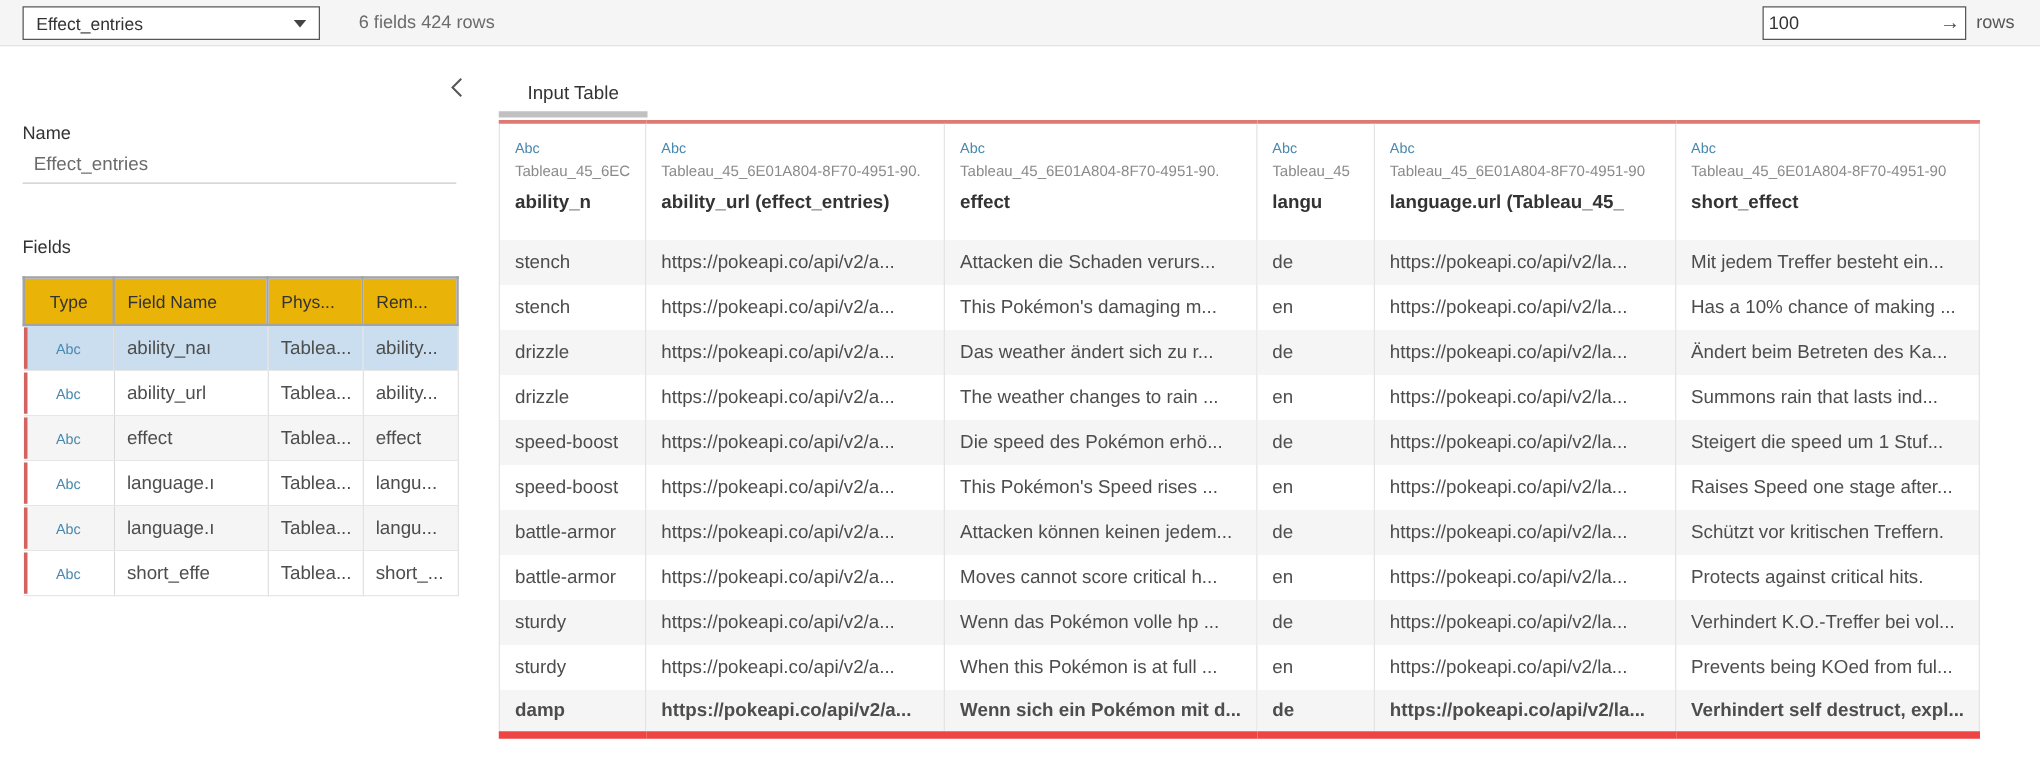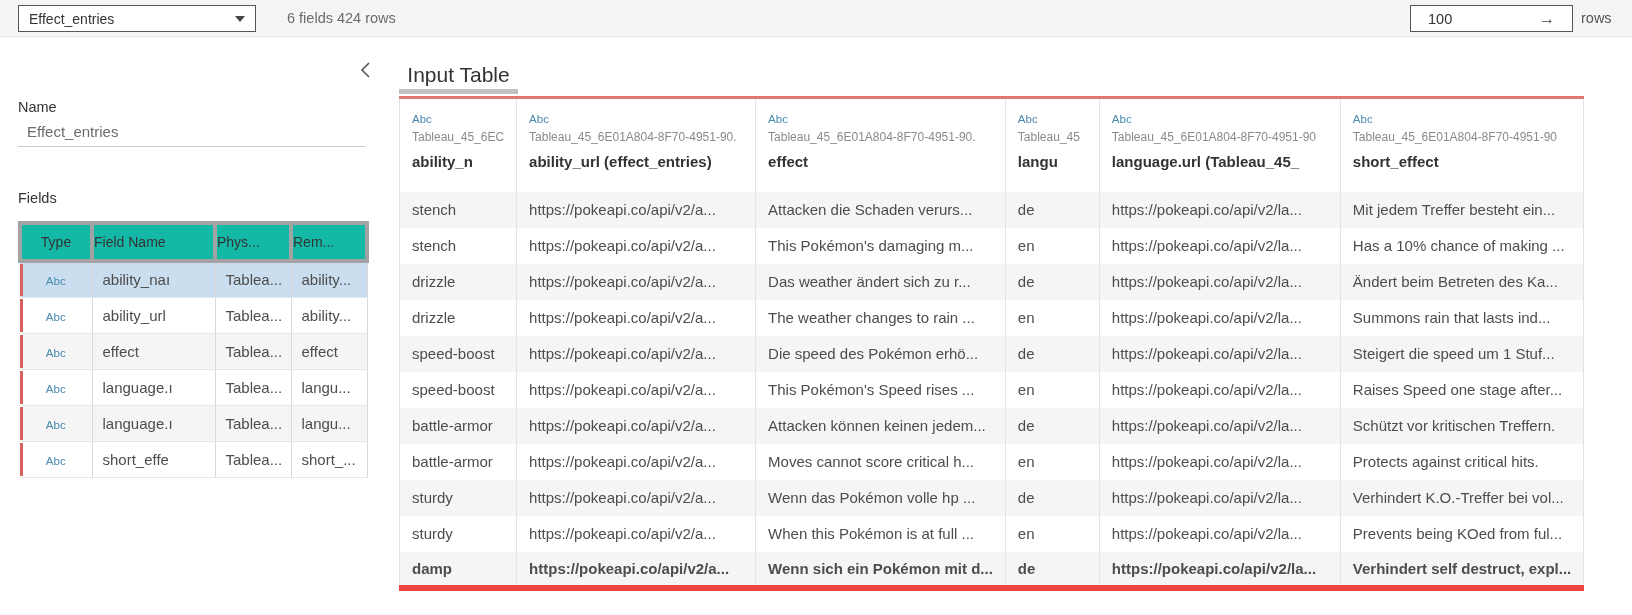--- a/index.html
+++ b/index.html
@@ -21,56 +21,56 @@
   
   .topbar{position:absolute;left:0;top:0;width:1632px;height:37px;
     background:#f5f5f5;border-bottom:1px solid #e3e3e3;}
   .dropdown{position:absolute;left:18px;top:5px;width:238px;height:27px;
     background:#fff;border:1px solid #55565a;display:flex;align-items:center;
     justify-content:space-between;padding:0 10px;font-size:14px;color:#333;cursor:pointer;}
   .caret{width:0;height:0;border-left:5px solid transparent;border-right:5px solid transparent;
     border-top:6px solid #444;}
   .summary{position:absolute;left:287px;top:10px;font-size:14.5px;color:#6b6b6b;}
   .limit-box{position:absolute;left:1410px;top:5px;width:163px;height:27px;background:#fff;
-    border:1px solid #55565a;display:flex;align-items:center;justify-content:space-between;padding:0 17px;}
+    border:1px solid #55565a;display:flex;align-items:center;justify-content:space-between;padding:0 4px;}
   .limit-box input{border:none;outline:none;width:90px;font-size:14.5px;color:#333;
     font-family:"Liberation Sans",sans-serif;background:transparent;}
   .limit-arrow{font-size:16px;color:#4a4a4a;cursor:pointer;line-height:1;}
   .rows-label{position:absolute;left:1581px;top:10px;font-size:14.5px;color:#555;}
   
   .panel-label{position:absolute;font-size:14.5px;font-weight:normal;color:#333;}
   .name-label{left:18px;top:99px;}
   .fields-label{left:18px;top:190px;}
   .name-field{position:absolute;left:18px;top:116px;width:347px;height:31px;
     border-bottom:1px solid #c9c9c9;}
   .name-field input{width:100%;height:100%;border:none;outline:none;background:transparent;
     padding-left:9px;font-size:15px;color:#6b6b6b;font-family:"Liberation Sans",sans-serif;}
   .fields-table{position:absolute;left:18px;top:221px;width:347px;border-collapse:collapse;table-layout:fixed;}
   .fields-table col.c-type{width:72px;}
   .fields-table col.c-name{width:123px;}
   .fields-table col.c-phys{width:76px;}
   .fields-table col.c-rem{width:76px;}
   .fields-table th{height:38px;font-size:14px;font-weight:normal;color:#333;text-align:left;
-    padding:0 0;border:4px solid #a3a3a3;background:#14b8a6;white-space:nowrap;overflow:hidden;}
+    padding:0 10px;border:2px solid #a3a3a3;background:#eab308;white-space:nowrap;overflow:hidden;}
   .fields-table th:first-child{text-align:center;}
   .fields-table td{height:36px;font-size:15px;color:#4d4d4d;padding:0 10px;
     border-bottom:1px solid #e6e6e6;border-right:1px solid #d9d9d9;
     white-space:nowrap;overflow:hidden;background:#fff;position:relative;}
   .fields-table tr:nth-child(odd) td{background:var(--zebra-gray);}
   .fields-table tr.selected td{background:var(--selection-blue);}
   .fields-table td:first-child{text-align:center;}
   .fields-table td:first-child::before{content:"";position:absolute;left:0;top:1px;bottom:1px;
     width:3px;background:var(--accent-red);}
   .abc{color:var(--abc-blue);font-size:11.5px;}
   
   .collapse-btn{position:absolute;left:354px;top:58px;width:22px;height:24px;
     display:flex;align-items:center;justify-content:center;cursor:pointer;background:transparent;border:none;}
   .tabs{position:absolute;left:399px;top:55px;display:flex;gap:1px;height:39px;}
   .tab{position:relative;display:flex;align-items:center;justify-content:center;
-    font-size:21px;color:#333;cursor:pointer;}
+    font-size:15px;color:#333;cursor:pointer;}
   .tab .underline{position:absolute;left:0;right:0;bottom:0;height:5px;background:var(--tab-underline);}
   .tab.active .underline{background:var(--tab-underline-active);}
   .output-table{position:absolute;left:399px;top:96px;border-collapse:collapse;table-layout:fixed;
     background:#fff;}
   .output-table th{border-top:3px solid var(--table-top-red);border-left:1px solid var(--border-gray);
     background:#fff;text-align:left;vertical-align:top;padding:14px 12px 10px 12px;height:94px;
     font-weight:normal;overflow:hidden;white-space:nowrap;}
   .output-table th:last-child{border-right:1px solid var(--border-gray);}
   .output-table th .src{color:#8a8a8a;font-size:12px;margin-top:5px;overflow:hidden;white-space:nowrap;}
   .output-table th .cname{color:#333;font-size:15px;font-weight:bold;margin-top:9px;overflow:hidden;white-space:nowrap;}

